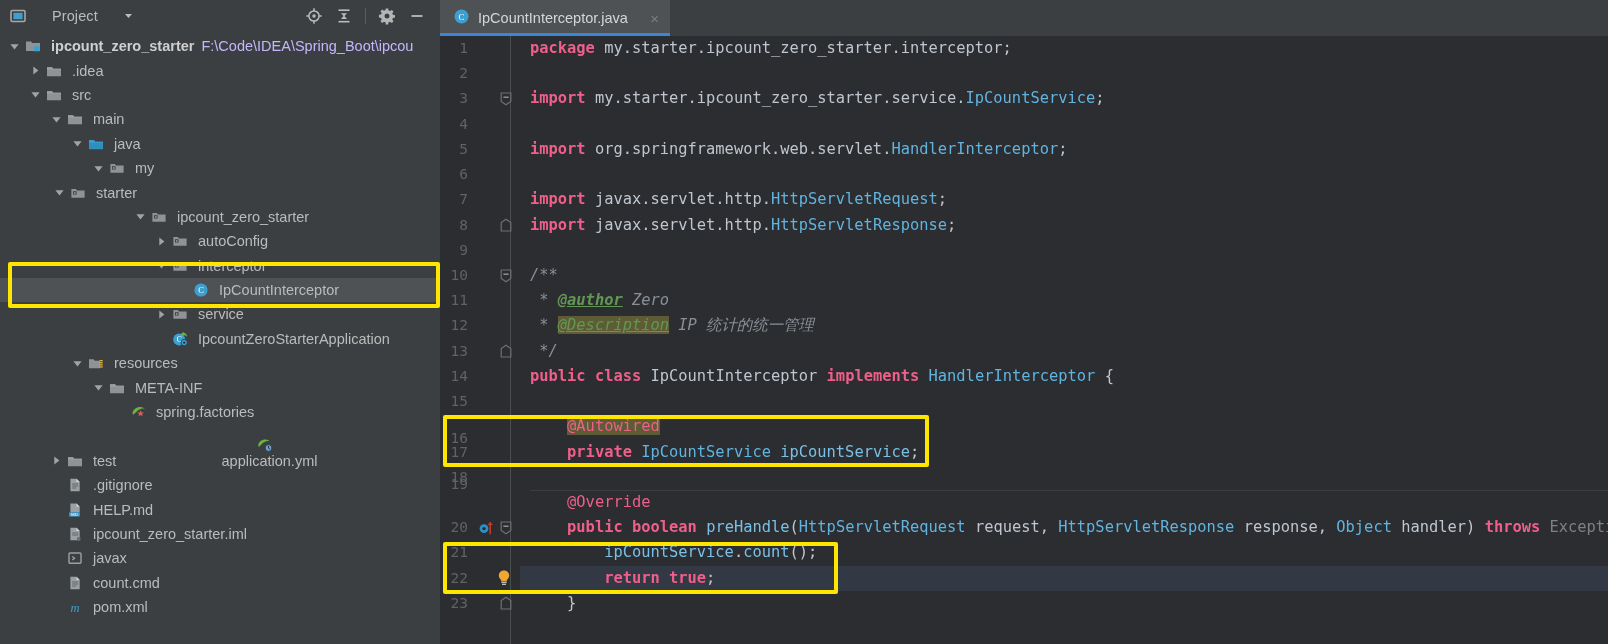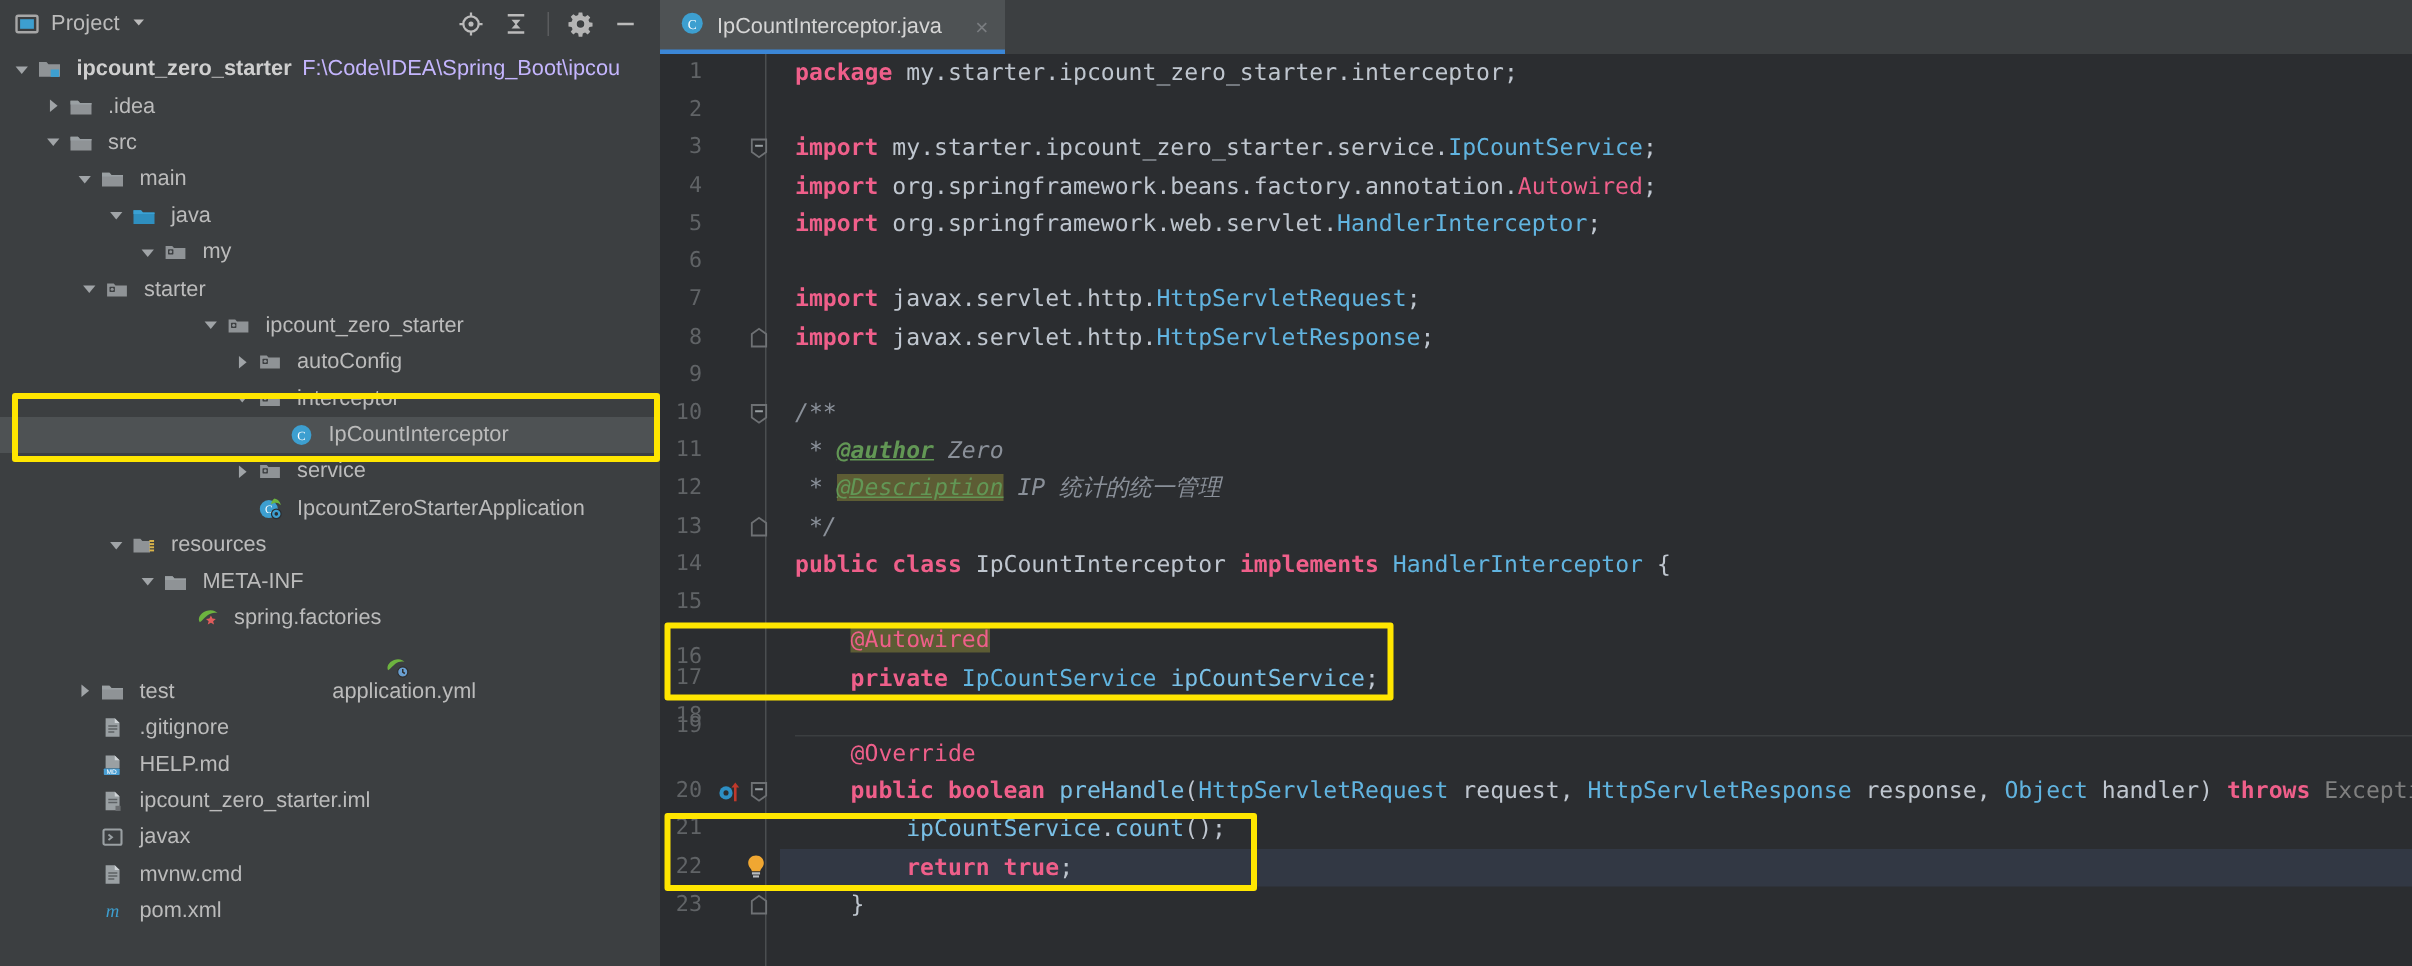--- a/index.html
+++ b/index.html
@@ -7,21 +7,21 @@
     font-family:"Liberation Sans", sans-serif; }
 
   #app { position:relative; width:1608px; height:644px; display:flex; background:#2b2d30; }
 
   
   #project-panel { width:440px; height:644px; background:#3c3f41; position:relative;
                    display:flex; flex-direction:column; flex:0 0 440px; }
 
   #project-header { height:32px; flex:0 0 32px; display:flex; align-items:center;
                     padding:0 8px 0 9px; background:#3c3f41; }
-  .ph-left { display:flex; align-items:center; gap:7px; }
+  .ph-left { display:flex; align-items:center; gap:25px; }
   .ph-title { color:#bbbbbb; font-size:14.5px; letter-spacing:.1px; }
   .ph-spacer { flex:1 1 auto; }
   .ph-icons { display:flex; align-items:center; gap:12px; padding-right:6px; }
   .tw-icon { width:18px; height:18px; display:block; }
   .vsep { width:1px; height:16px; background:#5a5c5e; }
 
   #tree { flex:1 1 auto; position:relative; overflow:hidden; padding-top:2px;
           background:#3c3f41; }
   .row { height:24.4px; display:flex; align-items:center; position:relative;
          white-space:nowrap; font-size:14.5px; color:#bbbbbb; }
@@ -438,21 +438,21 @@
         </div>
         <div class="row" style="padding-left: 50px;">
           <span class="arrow none"></span>
           <span style="display: flex; align-items: center; margin-right: 5px; flex: 0 0 16px;">
             <svg class="ic" viewBox="0 0 16 16">
               <path d="M3.4 1.8h6.1l3.2 3.2v9.2H3.4z" fill="#9aa0a3"></path>
               <path d="M9.5 1.8l3.2 3.2H9.5z" fill="#cfd3d6"></path>
               <path d="M5.2 7h6M5.2 9h6M5.2 11h4" stroke="#5d6164" stroke-width=".9"></path>
             </svg>
           </span>
-          <span class="lbl">mvnw.cmd</span>
+          <span class="lbl">count.cmd</span>
         </div>
         <div class="row" style="padding-left: 50px;">
           <span class="arrow none"></span>
           <span style="display: flex; align-items: center; margin-right: 5px; flex: 0 0 16px;">
             <svg class="ic" viewBox="0 0 16 16">
               <text x="8" y="12.6" font-size="12.5" font-style="italic" font-family="Liberation Serif, serif" fill="#3d9fd0" text-anchor="middle">m</text>
             </svg>
           </span>
           <span class="lbl">pom.xml</span>
         </div>
@@ -549,21 +549,20 @@
               <rect x="5.3" y="12.5" width="5.4" height="1.5" fill="#b9bcbf"></rect>
               <rect x="6" y="14.6" width="4" height="1.4" fill="#b9bcbf"></rect>
             </svg>
           </div>
         </div>
       <div id="code">
           <div class="caret-line" style="top: 529.62px; left: -80px; right: 0px;"></div>
           <div class="cline" style="top: 0px;"><span class="txt"><span class="kw">package</span> <span class="pln">my.starter.ipcount_zero_starter.interceptor</span><span class="pln">;</span></span></div>
           <div class="cline" style="top: 25.22px;"><span class="txt"></span></div>
           <div class="cline" style="top: 50.44px;"><span class="txt"><span class="kw">import</span> <span class="pln">my.starter.ipcount_zero_starter.service.</span><span class="typ">IpCountService</span><span class="pln">;</span></span></div>
-          <div class="cline" style="top: 75.66px;"><span class="txt"><span class="kw">import</span> <span class="pln">org.springframework.beans.factory.annotation.</span><span class="ann">Autowired</span><span class="pln">;</span></span></div>
           <div class="cline" style="top: 100.88px;"><span class="txt"><span class="kw">import</span> <span class="pln">org.springframework.web.servlet.</span><span class="typ">HandlerInterceptor</span><span class="pln">;</span></span></div>
           <div class="cline" style="top: 126.1px;"><span class="txt"></span></div>
           <div class="cline" style="top: 151.32px;"><span class="txt"><span class="kw">import</span> <span class="pln">javax.servlet.http.</span><span class="typ">HttpServletRequest</span><span class="pln">;</span></span></div>
           <div class="cline" style="top: 176.54px;"><span class="txt"><span class="kw">import</span> <span class="pln">javax.servlet.http.</span><span class="typ">HttpServletResponse</span><span class="pln">;</span></span></div>
           <div class="cline" style="top: 201.76px;"><span class="txt"></span></div>
           <div class="cline" style="top: 226.98px;"><span class="txt"><span class="cmtg">/**</span></span></div>
           <div class="cline" style="top: 252.2px;"><span class="txt"><span class="cmtg"> * </span><span class="cmt-t">@author</span><span class="cmtg"> Zero</span></span></div>
           <div class="cline" style="top: 277.42px;"><span class="txt"><span class="cmtg"> * </span><span class="cmt-t-hl">@Description</span><span class="cmtg"> IP 统计的统一管理</span></span></div>
           <div class="cline" style="top: 302.64px;"><span class="txt"><span class="cmtg"> */</span></span></div>
           <div class="cline" style="top: 327.86px;"><span class="txt"><span class="kw">public</span> <span class="kw">class</span> <span class="pln">IpCountInterceptor</span> <span class="kw">implements</span> <span class="typ">HandlerInterceptor</span> <span class="pln">{</span></span></div>

